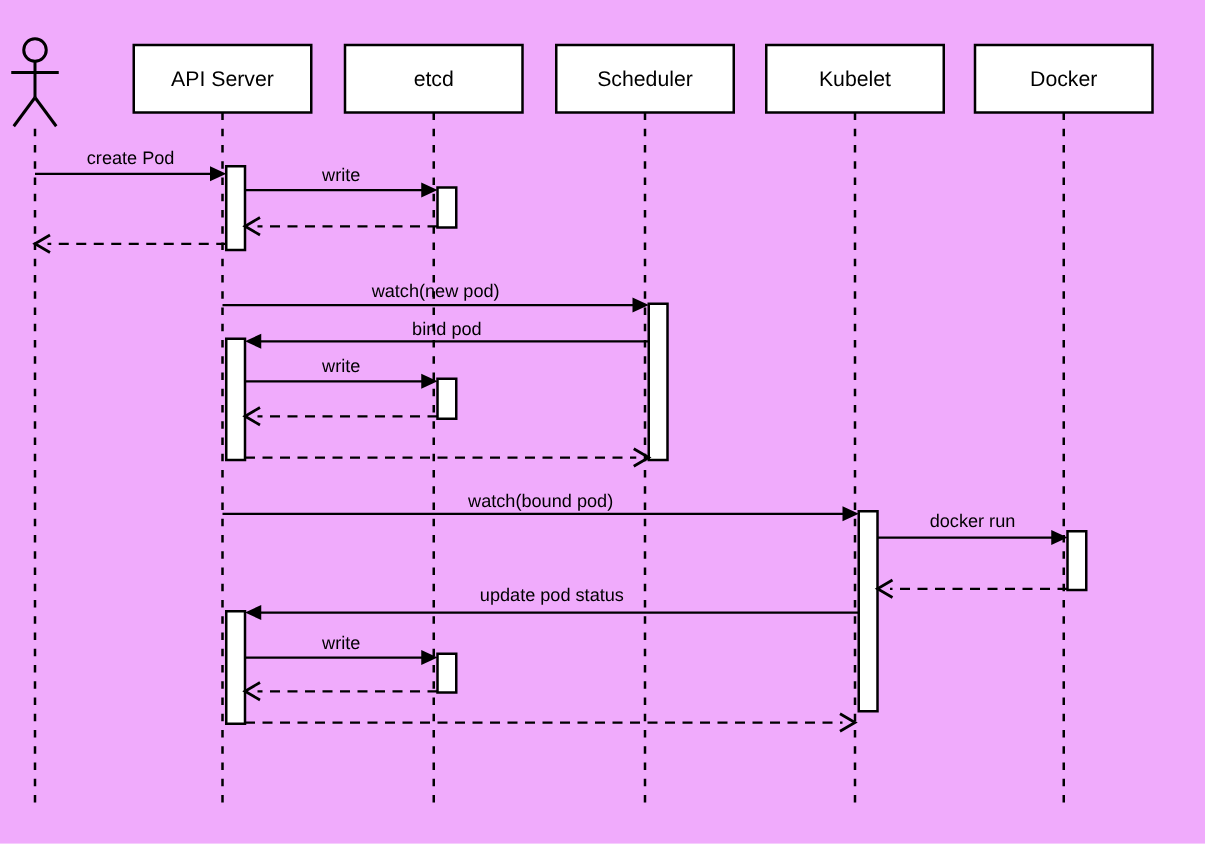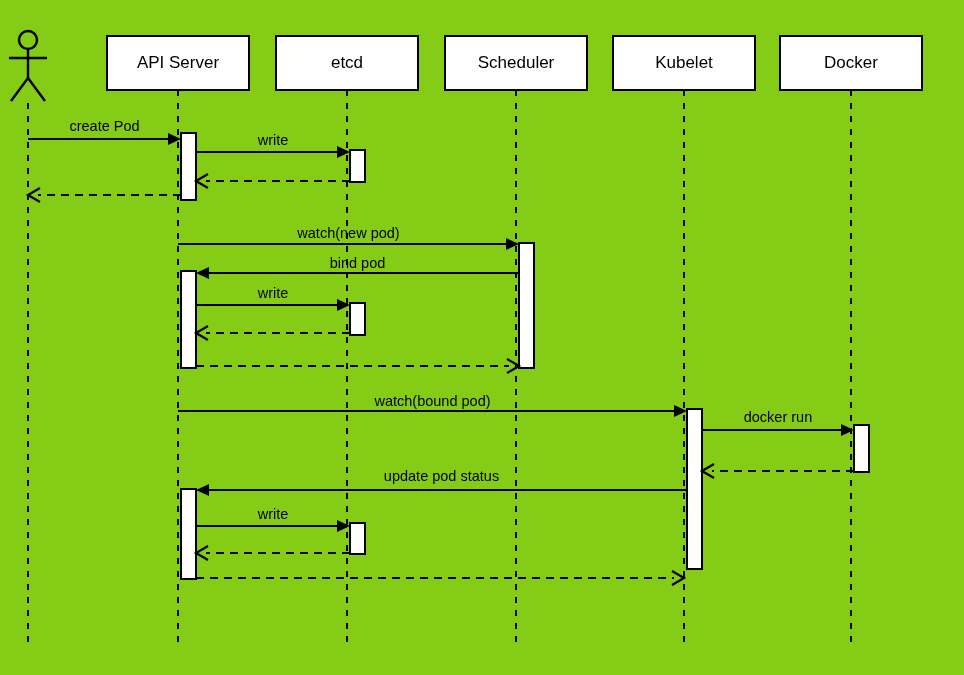--- a/index.html
+++ b/index.html
@@ -10,21 +10,21 @@
   body {
     width: 964px;
     height: 675px;
     font-family: "Liberation Sans", sans-serif;
     overflow: hidden;
   }
   #diagram-root {
     position: relative;
     width: 964px;
     height: 675px;
-    background: #84cc16;
+    background: #f0abfc;
   }
   svg#seq {
     display: block;
     width: 964px;
     height: 675px;
   }
   .lifeline-box {
     fill: #ffffff;
     stroke: #000000;
     stroke-width: 2;

